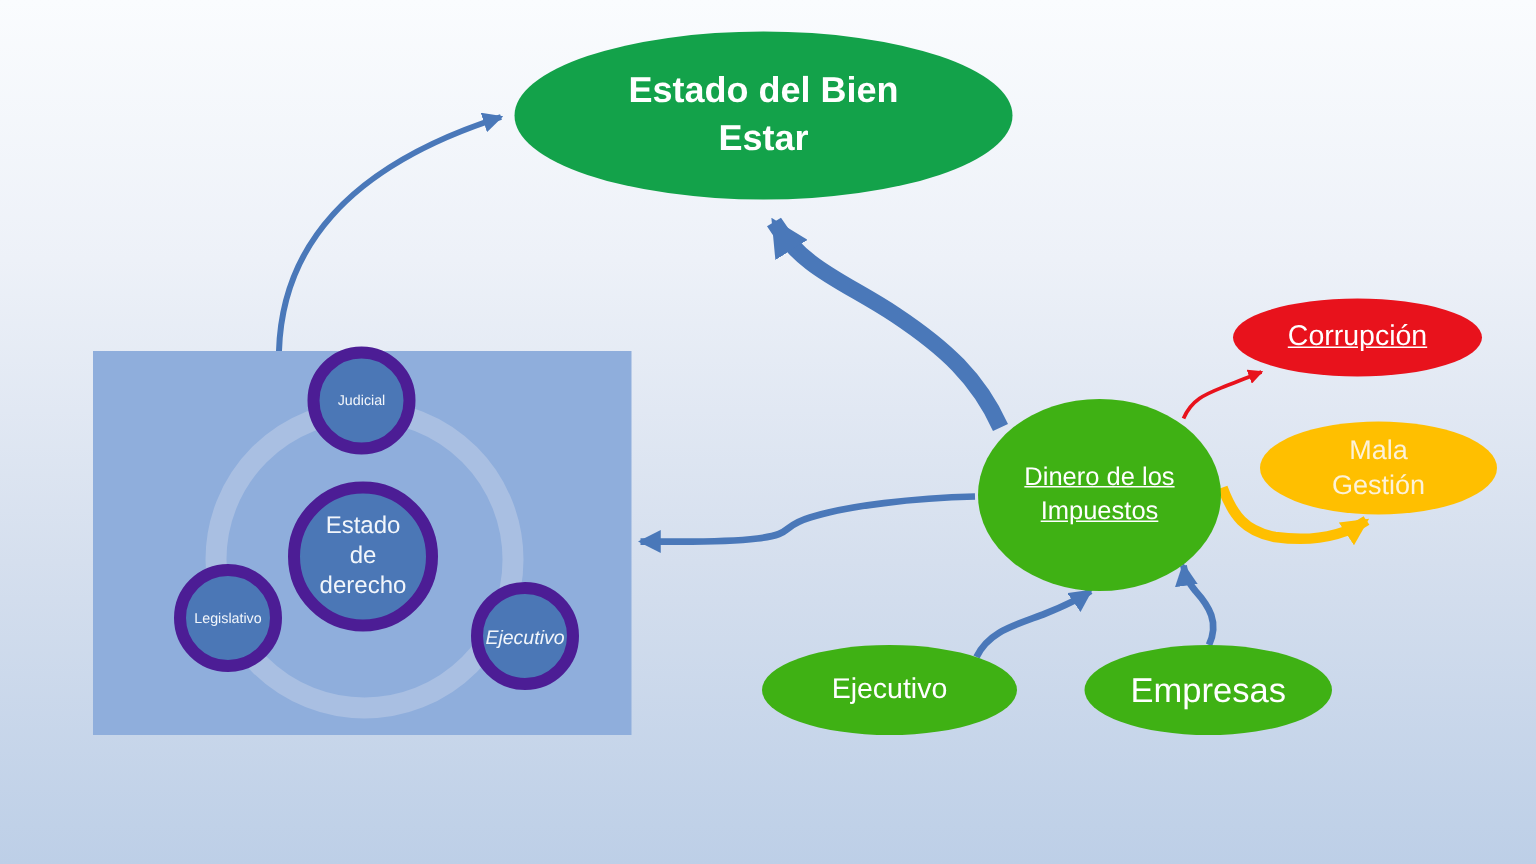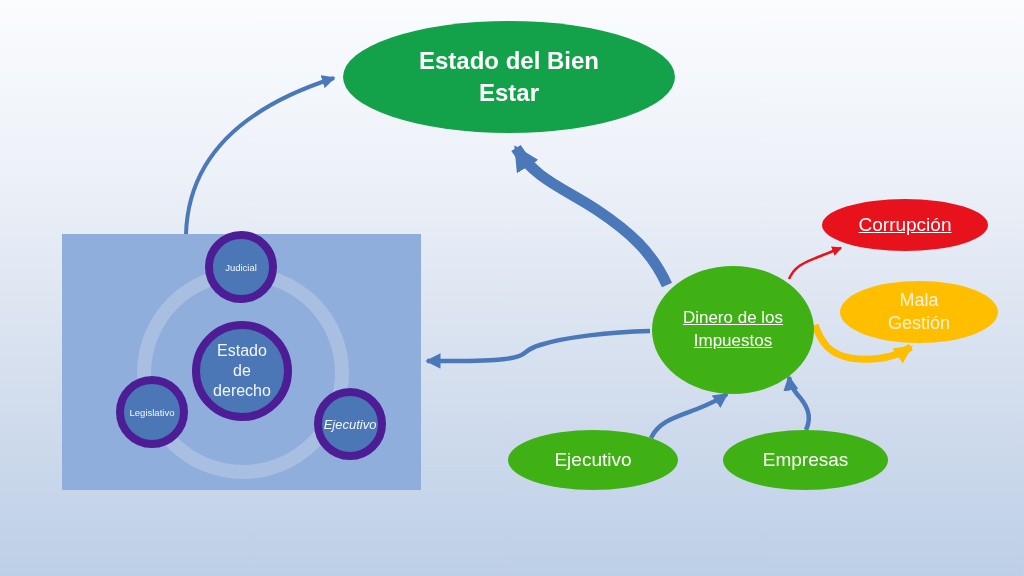--- a/index.html
+++ b/index.html
@@ -14,21 +14,21 @@
            font-weight:bold;font-size:24px;line-height:1.32;}
   .welfare span{display:block;width:235px;}
   .tax{left:652px;top:266px;width:162px;height:128px;background:#3FB114;
        font-size:17px;line-height:1.35;}
   .tax span{display:block;width:125px;text-decoration:underline;}
   .corruption{left:822px;top:199px;width:166px;height:52px;background:#E8121C;font-size:19px;text-decoration:underline;}
   .mismanagement{left:840px;top:281px;width:158px;height:62px;background:#FFBF00;
                  font-size:18px;line-height:1.3;color:#FDF2D8;}
   .mismanagement span{display:block;width:80px;}
   .citizens{left:508px;top:430px;width:170px;height:60px;background:#3FB114;font-size:19px;}
-  .companies{left:723px;top:430px;width:165px;height:60px;background:#3FB114;font-size:19px;}
+  .companies{left:723px;top:430px;width:165px;height:60px;background:#3FB114;font-size:23px;}
   .panel{position:absolute;left:62px;top:234px;width:359px;height:256px;background:#8FAEDC;z-index:2;}
   .ring{position:absolute;left:75px;top:33px;width:212px;height:212px;border-radius:50%;
         border:14px solid #A9BFE2;box-sizing:border-box;}
   .pcircle{position:absolute;border-radius:50%;background:#4B77B6;border:8px solid #4c1d95;
            box-sizing:border-box;display:flex;align-items:center;justify-content:center;
            text-align:center;color:#F2F6FB;}
   .judicial{left:143px;top:-3px;width:72px;height:72px;font-size:9.5px;}
   .legislativo{left:54px;top:142px;width:72px;height:72px;font-size:9.5px;}
   .ejecutivo{left:252px;top:154px;width:72px;height:72px;font-size:13px;font-style:italic;}
   .ruleoflaw{left:130px;top:87px;width:100px;height:100px;font-size:16px;line-height:1.24;}

